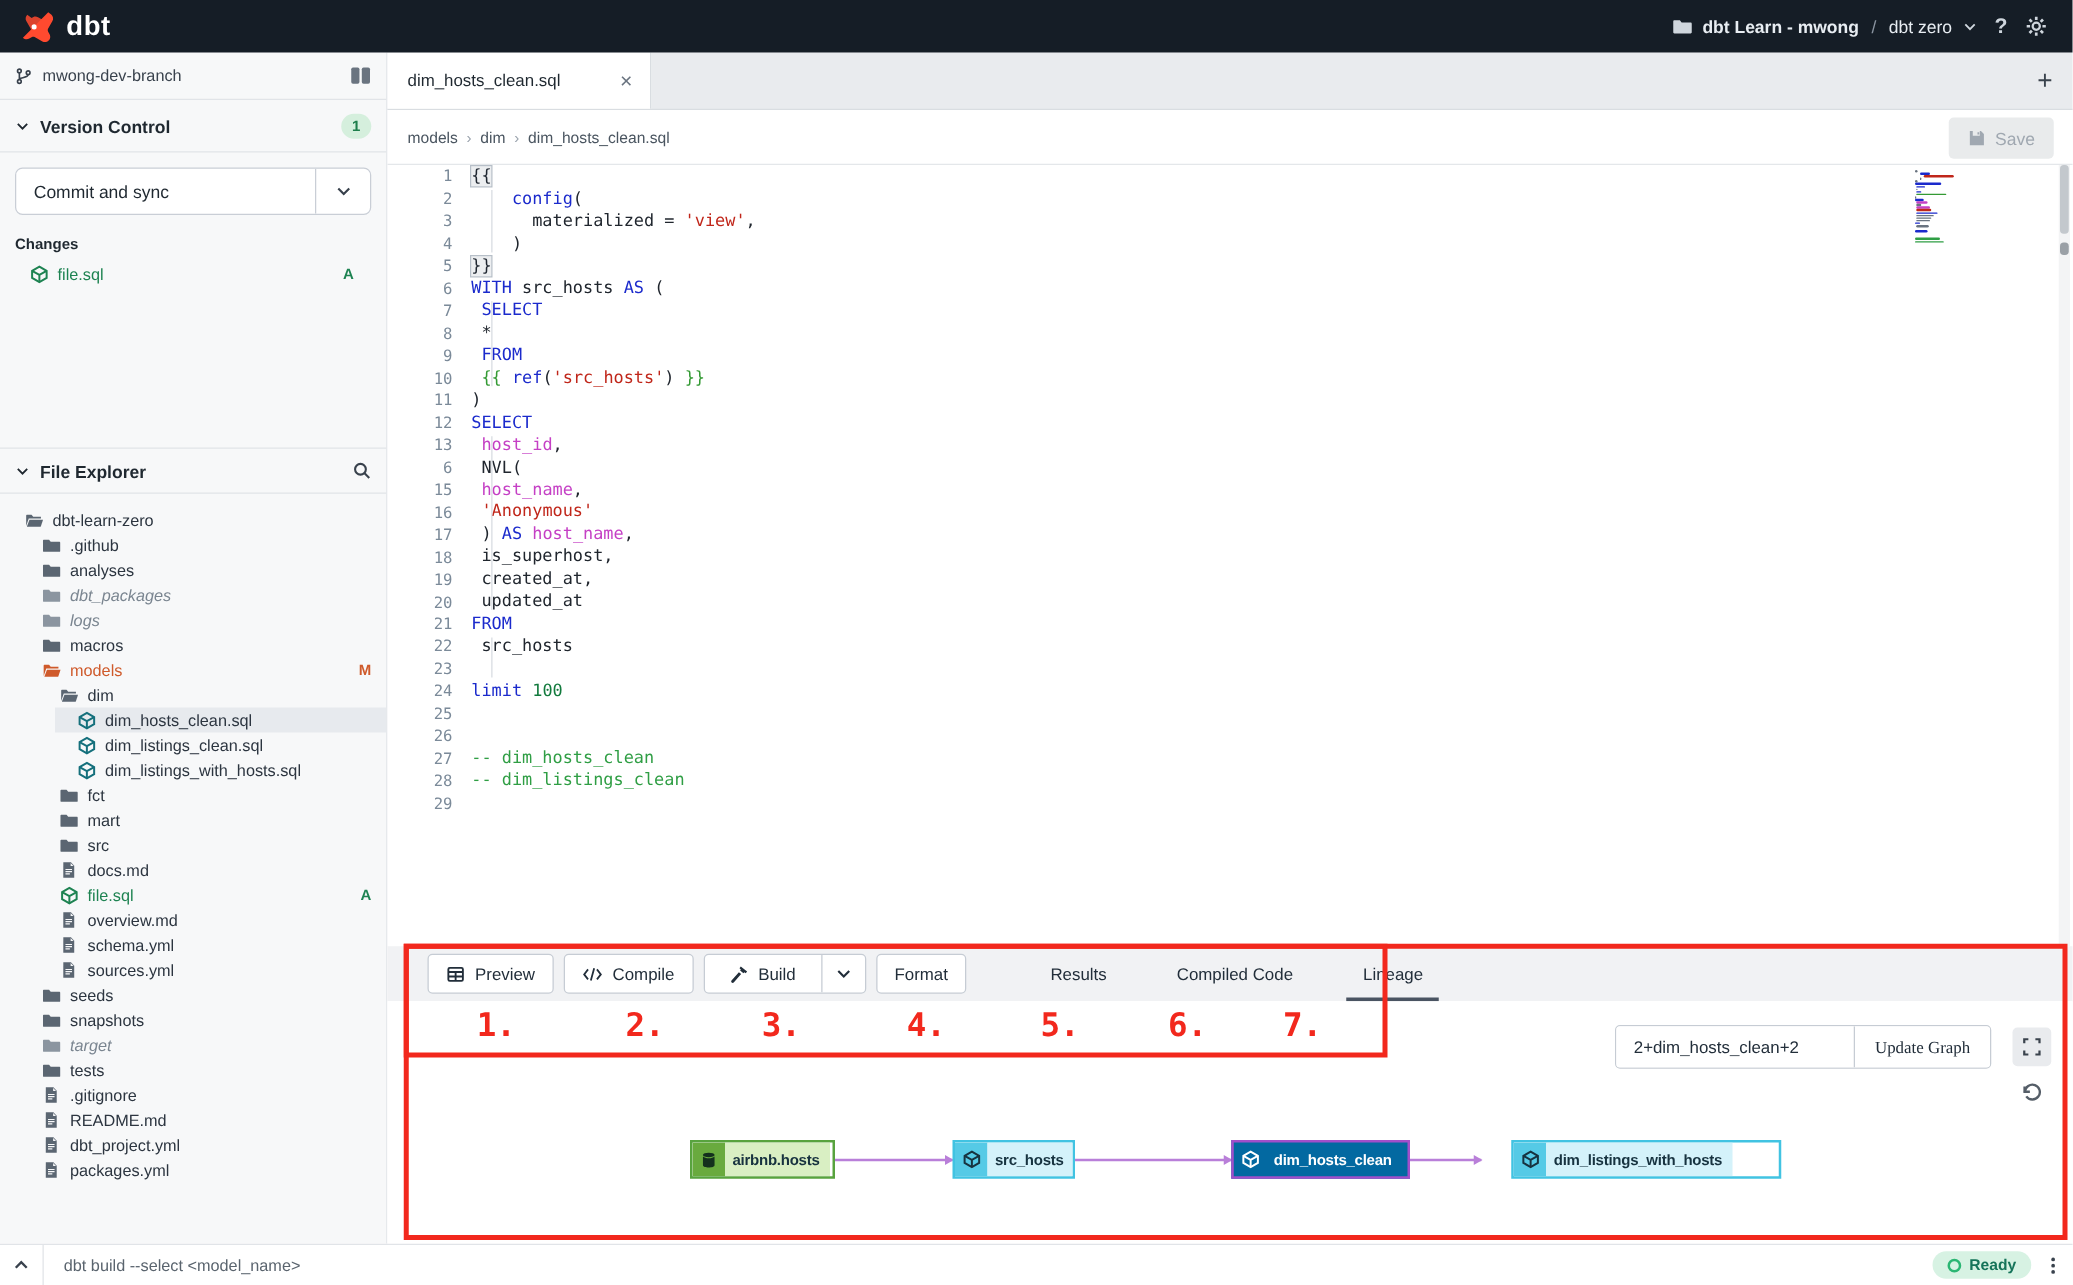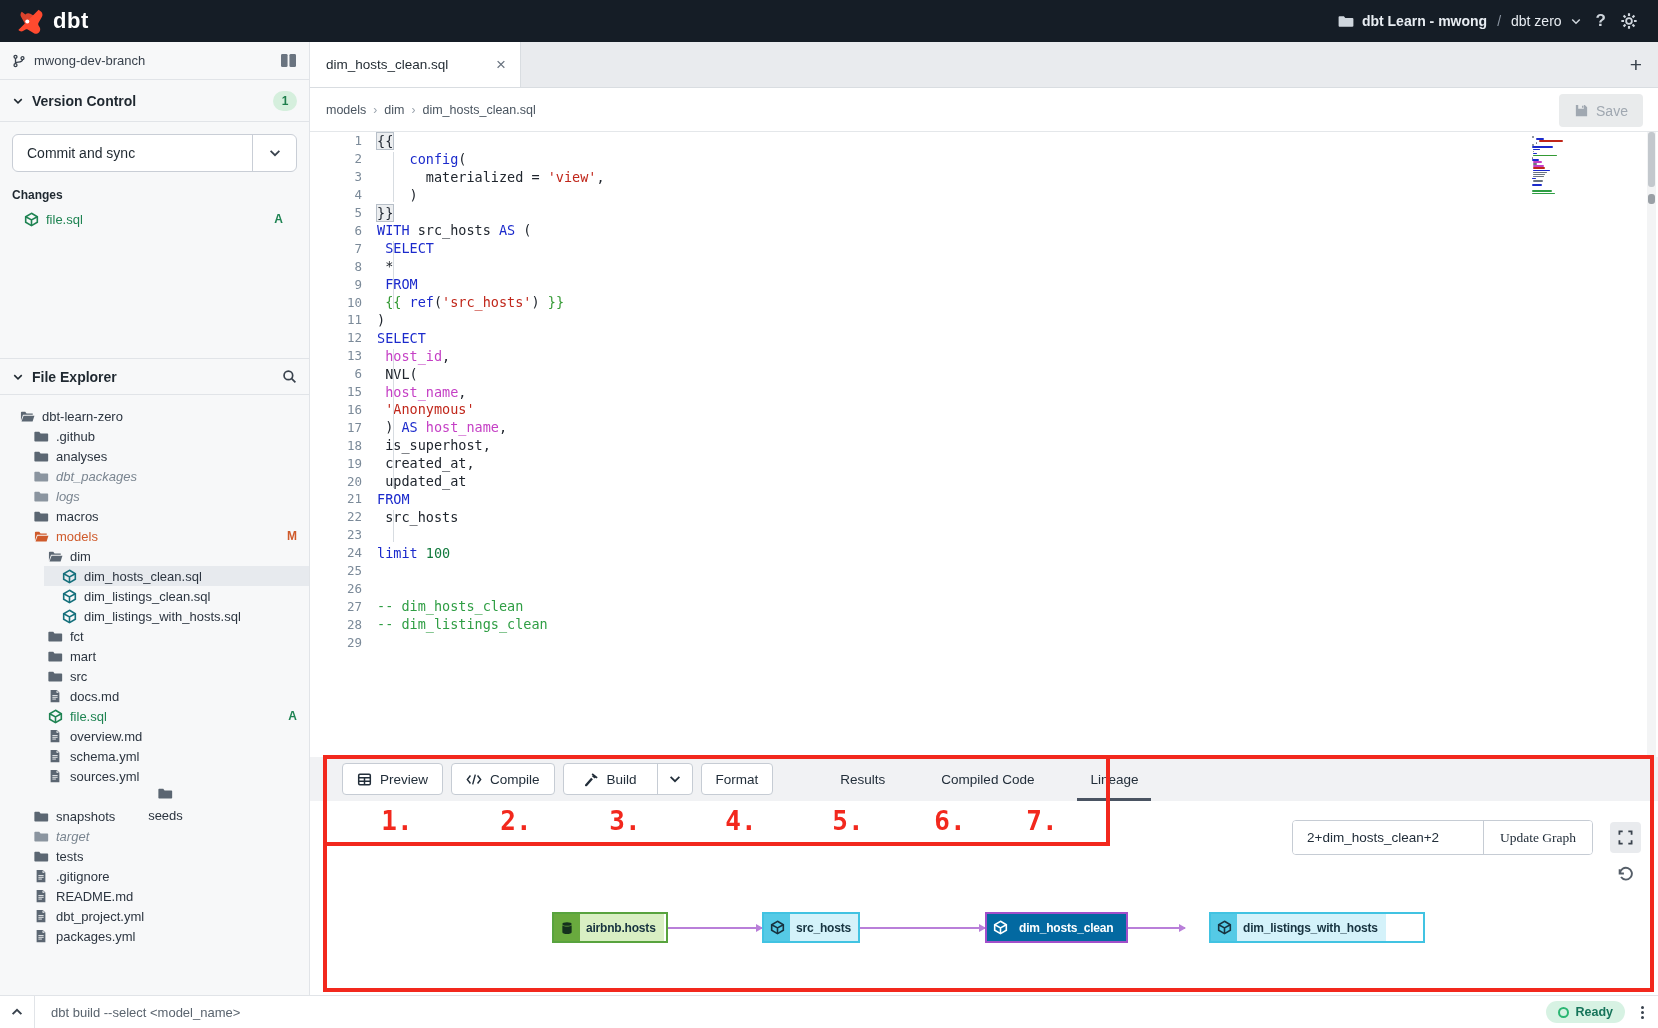--- a/index.html
+++ b/index.html
@@ -428,21 +428,21 @@
           <svg viewBox="0 0 16 16" width="14" height="14">
             <path fill="#5b6672" d="M3 1h7l3 3v11H3z"></path>
             <path fill="#f7f8f9" d="M9.7 1.6V4.3H12.4z"></path>
             <g stroke="#f7f8f9" stroke-width="1">
               <path d="M5 7.5h6M5 9.5h6M5 11.5h4"></path>
             </g>
           </svg>
         </span>
         <span>sources.yml</span>
       </div>
-      <div class="tree-row " style="padding-left: 34px; flex-direction: column;">
+      <div class="tree-row " style="padding-left: 34px;">
         <span class="t-icon">
           <svg viewBox="0 0 16 16" width="15" height="15">
             <path fill="#5b6672" d="M1.2 3h4.4l1.4 1.7h7.3c.5 0 .8.4.8.8v7c0 .5-.4.8-.8.8H1.2c-.4 0-.8-.4-.8-.8V3.8c0-.4.4-.8.8-.8z"></path>
           </svg>
         </span>
         <span>seeds</span>
       </div>
       <div class="tree-row " style="padding-left: 34px;">
         <span class="t-icon">
           <svg viewBox="0 0 16 16" width="15" height="15">

